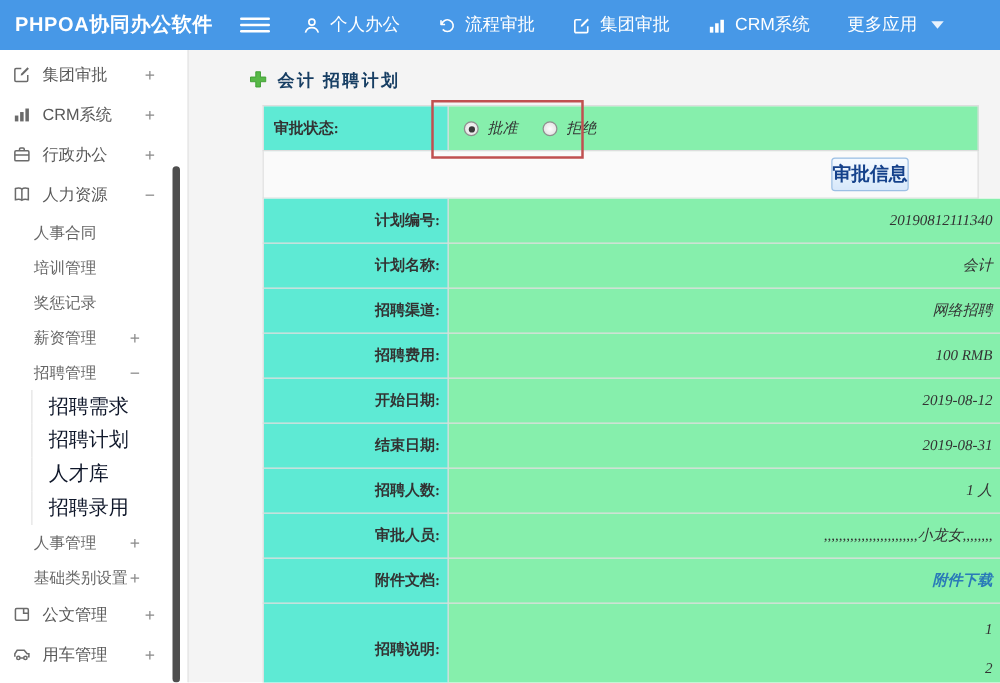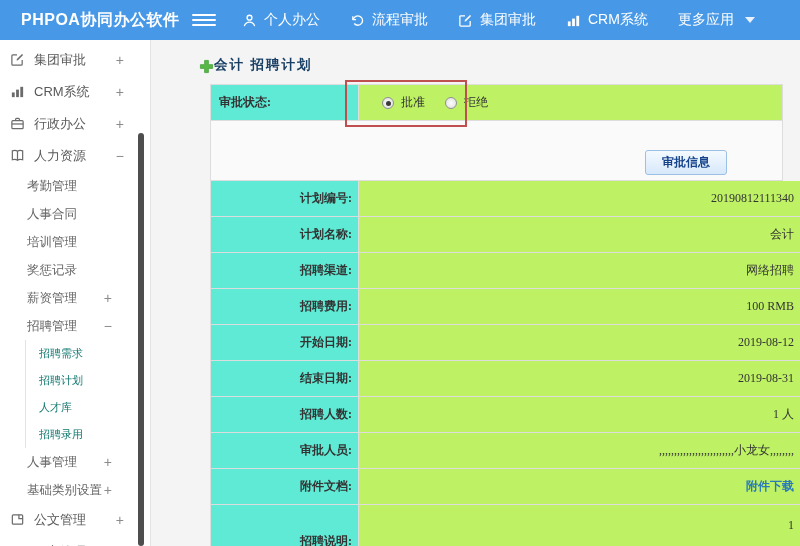--- a/index.html
+++ b/index.html
@@ -3,60 +3,60 @@
 <meta charset="utf-8">
 <style>
   * { margin:0; padding:0; box-sizing:border-box; }
   html,body { width:800px; height:546px; overflow:hidden; background:#fff;
     font-family:"Liberation Sans","DejaVu Sans",sans-serif; }
   .page { position:relative; width:800px; height:546px; }
 
   
   .topbar { position:absolute; left:0; top:0; width:800px; height:40px;
     background:#4798e7; display:flex; align-items:center; color:#fff; }
-  .app-title { font-size:16px; font-weight:bold; padding-left:21px; width:192px; letter-spacing:0.5px; }
+  .app-title { font-size:16px; font-weight:bold; padding-left:12px; width:192px; letter-spacing:0.5px; }
   .menu-btn { width:24px; display:flex; flex-direction:column; gap:3px; cursor:pointer; margin-right:26px; }
   .menu-btn i { display:block; height:2px; background:#fff; border-radius:1px; }
   .topnav { display:flex; align-items:center; gap:30px; font-size:14px; }
   .topnav-item { display:flex; align-items:center; gap:7px; cursor:pointer; }
   .topnav-item svg { display:block; }
   .caret { width:0; height:0; border-left:5px solid transparent; border-right:5px solid transparent;
     border-top:6px solid #e9f2fc; margin-left:4px; }
 
   
   .sidebar { position:absolute; left:0; top:40px; width:150px; height:506px; background:#fff; padding-top:4px; }
   .sb-item { position:relative; display:flex; align-items:center; cursor:pointer; color:#595959; }
   .sb-item.lvl1 { height:32px; padding-left:10px; font-size:13px; }
   .sb-item.lvl2 { height:28px; padding-left:27px; font-size:12.5px; color:#666; }
-  .sb-item.lvl3 { height:27px; padding-left:38px; font-size:11px; color:#0f766e; margin-left:25px; border-left:1px solid #e3e3e3; padding-left:13px; }
+  .sb-item.lvl3 { height:27px; padding-left:38px; font-size:16px; color:#0f172a; margin-left:25px; border-left:1px solid #e3e3e3; padding-left:13px; }
   .sb-icon { width:16px; height:16px; margin-right:8px; color:#6b6b6b; flex:0 0 16px; }
   .sb-icon svg { display:block; }
   .sb-expand { position:absolute; font-size:14px; color:#8b8b8b; }
   .lvl1 .sb-expand { right:26px; }
   .lvl2 .sb-expand { right:38px; }
   .sb-scrollbar { position:absolute; left:138px; top:93px; width:6px; height:413px;
     background:#4e4e4e; border-radius:3px; }
 
   
   .main { position:absolute; left:150px; top:40px; width:650px; height:506px;
     background:#f4f4f4; border-left:1px solid #e3e3e3; }
-  .page-title-row { display:flex; align-items:flex-end; margin:16px 0 10px 48px; }
+  .page-title-row { display:flex; align-items:flex-start; gap:8px; margin:16px 0 10px 48px; }
   .plus-icon { width:15px; height:15px; }
   .page-title { font-family:"Liberation Serif","DejaVu Serif",serif; font-size:13.5px;
     font-weight:bold; color:#173e63; letter-spacing:2px; }
 
   table { border-collapse:collapse; font-family:"Liberation Serif","DejaVu Serif",serif; font-size:12px; color:#333; }
   .tbl-top { margin-left:59px; width:573px; background:#fff; }
   .tbl-top td { border:1px solid #ddd; }
   td.lbl { width:148px; background:#5eead4; font-weight:bold; padding:9px 6px 9px 8px; vertical-align:middle; }
-  td.val { background:#bef264; padding:9px 6px 9px 23px; vertical-align:middle; }
+  td.val { background:#86efac; padding:9px 6px 9px 12px; vertical-align:middle;font-style:italic; }
   .btn-row td { background:#fafafa; text-align:right; padding:5px 55px 5px 6px; }
   .approve-btn { display:inline-block; font-family:"Liberation Serif","DejaVu Serif",serif;
-    font-size:12px; font-weight:bold; color:#15428b; padding:3px 16px;
-    background:linear-gradient(#f4faff,#d7e8fa); border:1px solid #9cbfe4; border-radius:3px; cursor:pointer;margin-top:24px; }
+    font-size:15px; font-weight:bold; color:#15428b; padding:3px 0;
+    background:linear-gradient(#f4faff,#d7e8fa); border:1px solid #9cbfe4; border-radius:3px; cursor:pointer; }
 
   .radio-group { display:flex; align-items:center; gap:20px; }
   .radio-opt { display:flex; align-items:center; gap:7px; cursor:pointer; }
   .radio-circle { width:12px; height:12px; border-radius:50%; border:1px solid #8f8f8f;
     background:radial-gradient(#fdfdfd,#dcdcdc); position:relative; flex:0 0 12px; }
   .radio-dot { position:absolute; left:3px; top:3px; width:5px; height:5px; border-radius:50%; background:#3a3a3a; }
 
   .tbl-detail { margin-left:59px; width:590px; background:#fff; }
   .tbl-detail td { border:1px solid #ddd; border-top:none;text-align:right; }
   .tbl-detail td:last-child { border-right:none; }
@@ -166,23 +166,20 @@
       <span class="sb-icon">
         <svg width="15" height="15" viewBox="0 0 16 16" fill="none" stroke="currentColor" stroke-width="1.3">
           <path d="M8 3.5C6.8 2.6 4.5 2.5 2.5 3v9.5c2-0.5 4.3-0.4 5.5 0.5 1.2-0.9 3.5-1 5.5-0.5V3c-2-0.5-4.3-0.4-5.5 0.5z"></path>
             <path d="M8 3.5V13"></path>
         </svg>
         </span>
       <span>人力资源</span>
       <span class="sb-expand">−</span>
     </div>
 
-    <div class="sb-item lvl2">
-      <span>考勤管理</span>
-    </div>
     <div class="sb-item lvl2">
       <span>人事合同</span>
     </div>
     <div class="sb-item lvl2">
       <span>培训管理</span>
     </div>
     <div class="sb-item lvl2">
       <span>奖惩记录</span>
     </div>
     <div class="sb-item lvl2">

